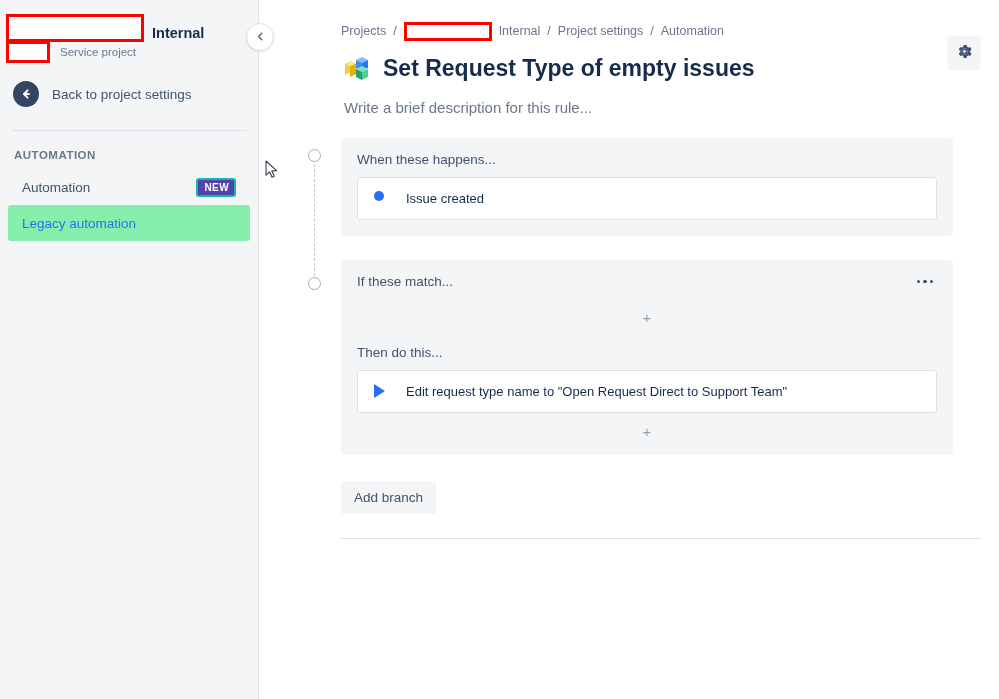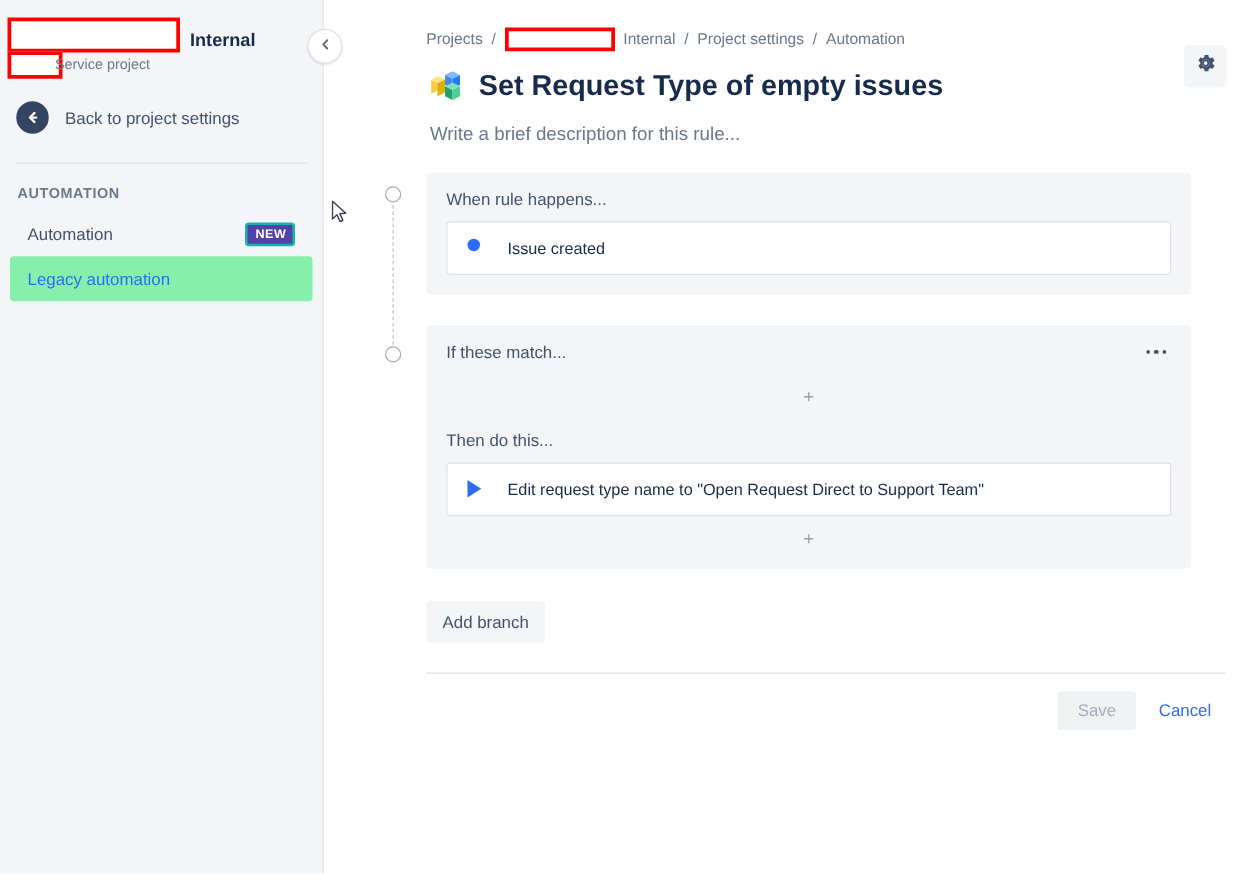--- a/index.html
+++ b/index.html
@@ -33,21 +33,21 @@
     background: #ffffff;
     box-sizing: border-box;
   }
   .redact-name { width: 138px; height: 28px; position: absolute; left: 6px; top: 14px; }
   .redact-sub  { width: 44px;  height: 22px; position: absolute; left: 6px; top: 41px; }
   .proj-internal {
     position: absolute; left: 152px; top: 25px;
     font-size: 14.5px; color: #172B4D; font-weight: 600; line-height: 16px;
   }
   .proj-sub {
-    position: absolute; left: 44px; top: 45px;
+    position: absolute; left: 60px; top: 45px;
     font-size: 11.5px; color: #6B778C; line-height: 14px;
   }
 
   .back-row {
     display: flex; align-items: center; gap: 13px;
     padding: 0 0 0 13px; height: 40px; margin-top: 20px; cursor: pointer;
   }
   .back-circle {
     width: 26px; height: 26px; border-radius: 50%;
     background: #344563; display: flex; align-items: center; justify-content: center;
@@ -297,21 +297,21 @@
     <div class="flow">
 
       <div class="timeline">
         <span class="tl-dot top"></span>
         <span class="tl-line"></span>
         <span class="tl-dot bot"></span>
       </div>
 
       
       <div class="card">
-        <div class="card-head">When rule happens...</div>
+        <div class="card-head">When these happens...</div>
         <div class="item">
           <span class="item-ico">
             <span class="dot-blue"></span>
           </span>
           <span class="item-body">Issue created</span>
         </div>
       </div>
 
       
       <div class="card">
@@ -336,19 +336,15 @@
           <span class="item-body">Edit request type name to "Open Request Direct to Support Team"</span>
         </div>
 
         <div class="plus-row">+</div>
       </div>
 
       <button class="add-branch">Add branch</button>
 
       <div class="foot-divider"></div>
 
-      <div class="foot-actions">
-        <button class="btn-save" disabled="">Save</button>
-        <button class="btn-cancel">Cancel</button>
-      </div>
     </div>
   </div>
 </div>
 
 </body></html>

